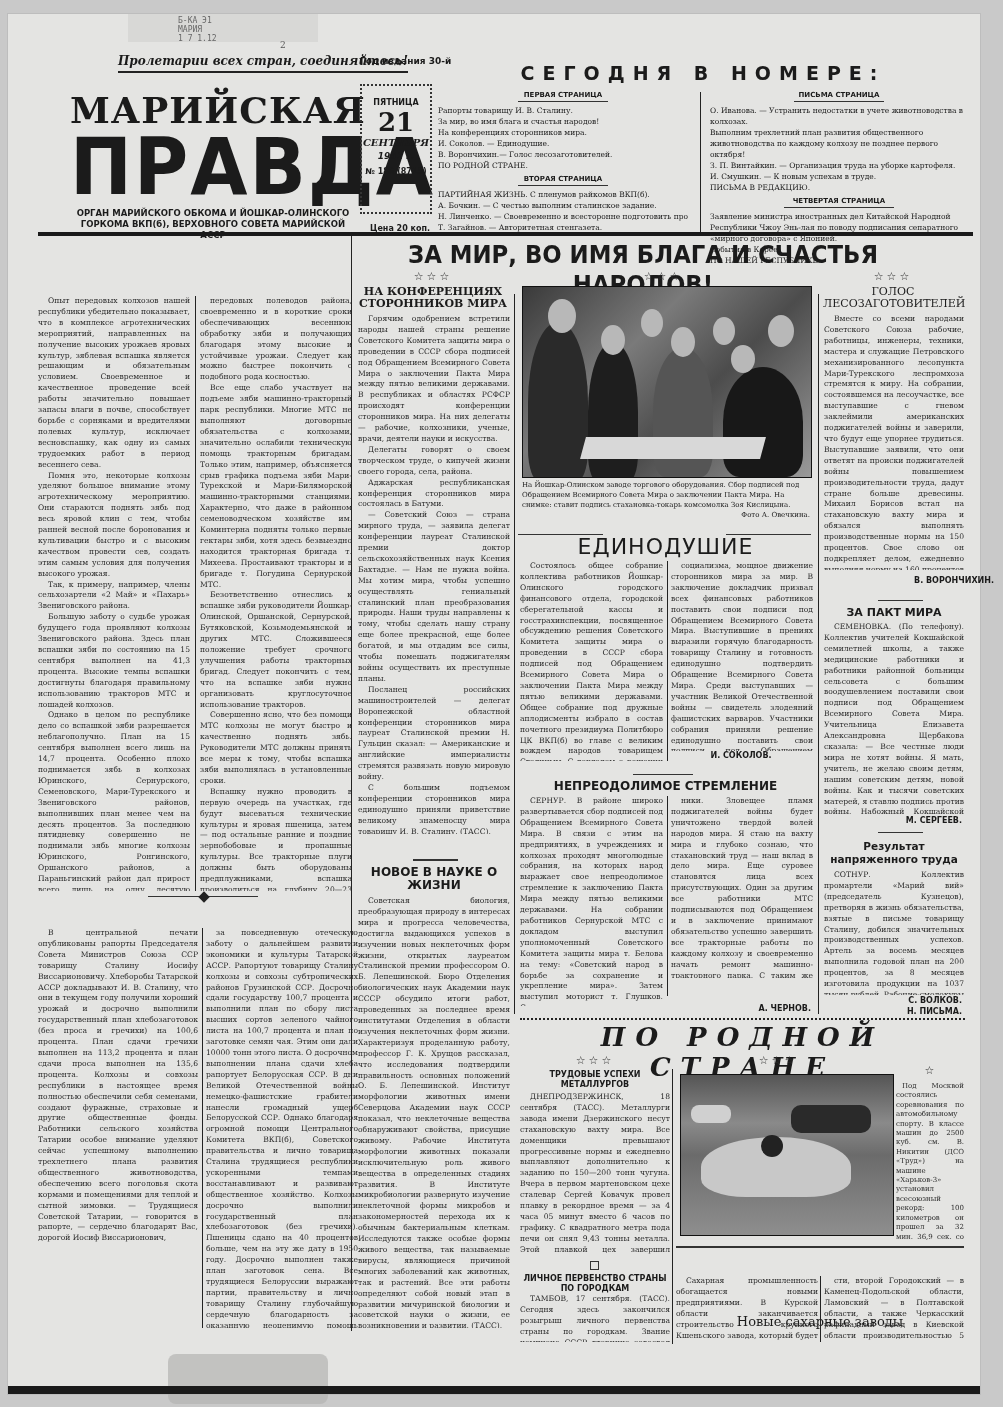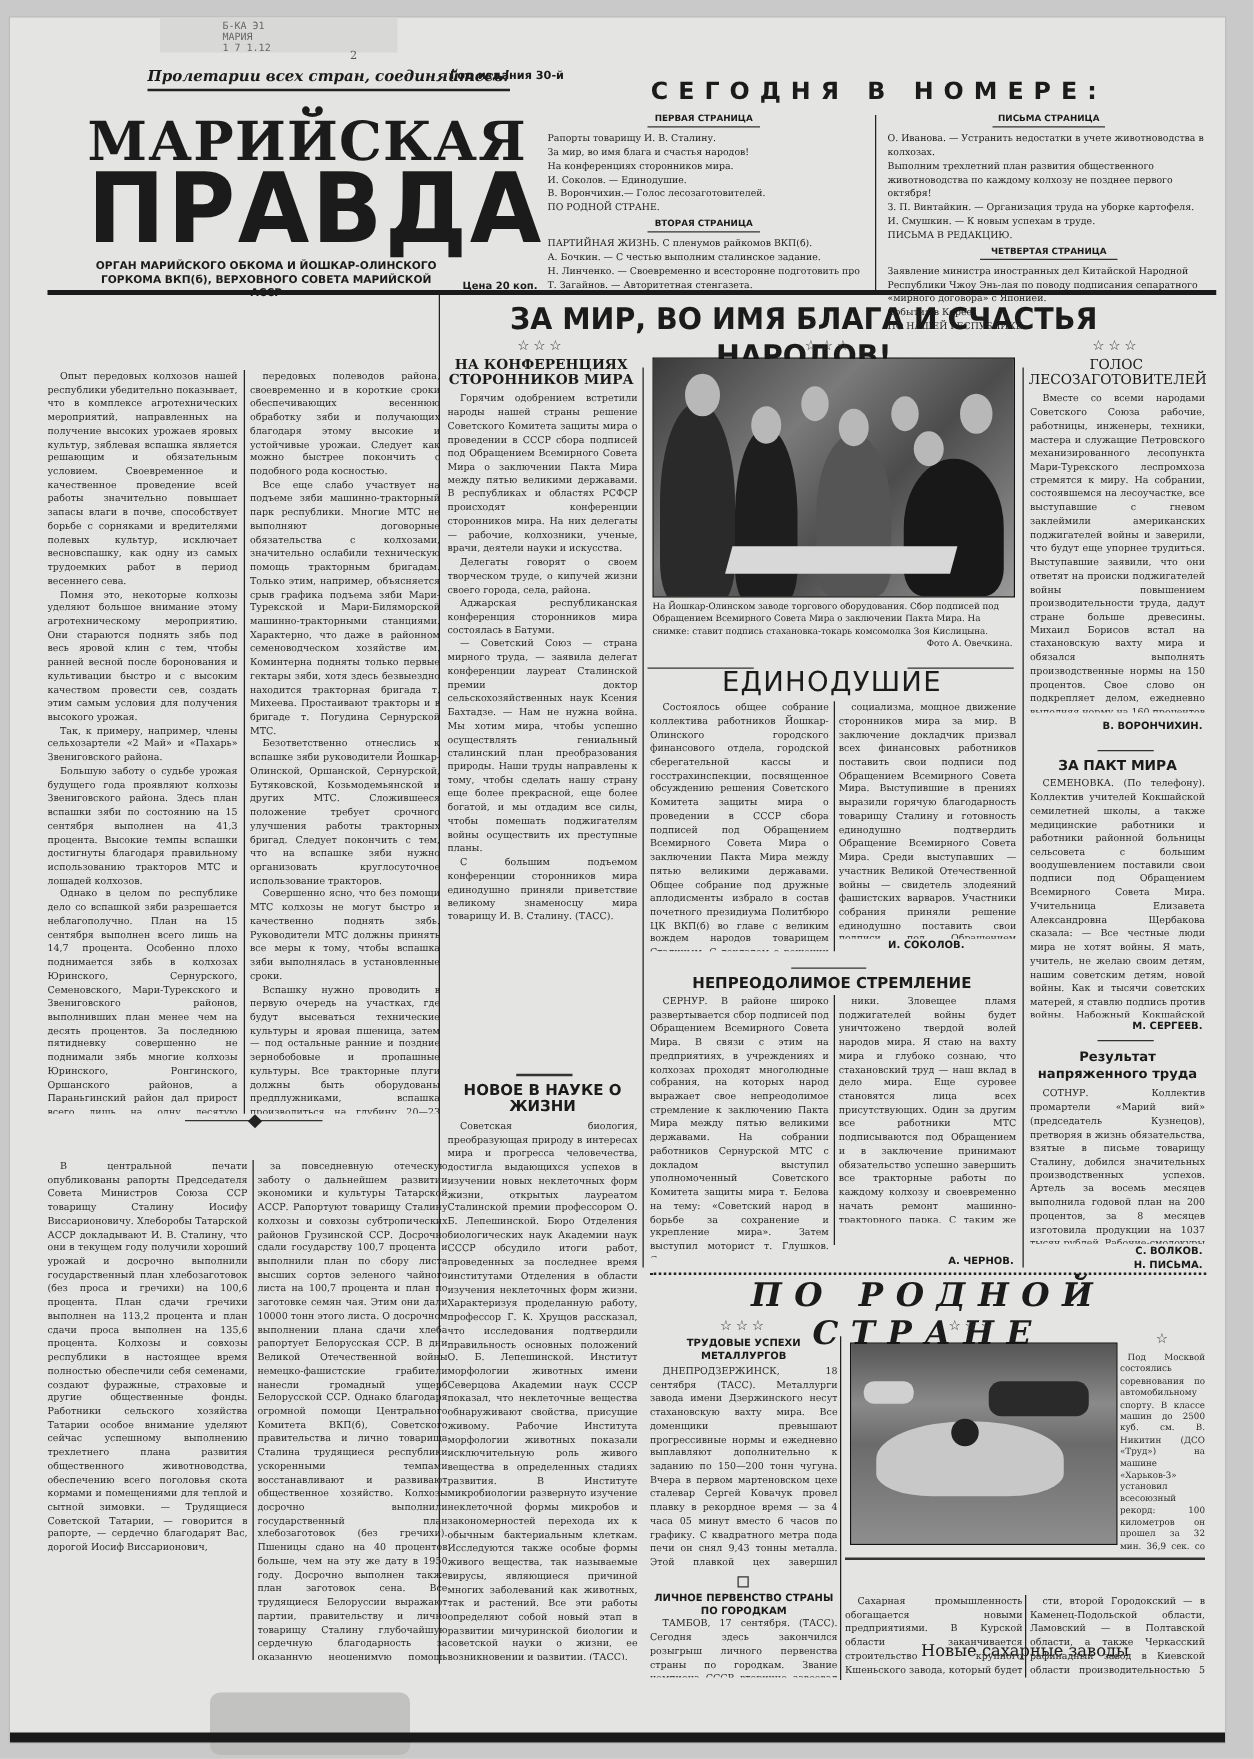--- a/index.html
+++ b/index.html
@@ -2,21 +2,21 @@
 <html><head>
 <meta charset="utf-8">
 <style>
   html, body { margin:0; padding:0; }
   body { width:1003px; height:1407px; background:#c9c9c9; position:relative; overflow:hidden; font-family:"DejaVu Serif", serif; color:#1b1b1b; }
   .page { position:absolute; left:8px; top:14px; width:972px; height:1380px; background:#e4e4e2; box-shadow:0 0 0 1px #bdbdbd; }
   .abs { position:absolute; }
   .stamp { left:120px; top:0px; width:190px; height:28px; background:#d8d8d6; font-family:"DejaVu Sans Mono", monospace; font-size:8px; color:#666; line-height:9px; padding:2px 0 0 50px; box-sizing:border-box; }
   .motto { left:110px; top:40px; font-style:italic; font-weight:bold; font-size:12px; font-family:"DejaVu Serif", serif; border-bottom:2px solid #222; padding-bottom:3px; }
   .year { left:352px; top:42px; font-size:9px; font-weight:bold; font-family:"DejaVu Sans", sans-serif; }
-  .title1 { left:62px; top:75px; font-family:"DejaVu Serif", serif; font-size:43px; letter-spacing:1px; font-weight:bold; }
+  .title1 { left:62px; top:75px; font-family:"DejaVu Serif", serif; font-size:36px; letter-spacing:1px; font-weight:bold; }
   .title2 { left:62px; top:113px; font-family:"DejaVu Sans", sans-serif; font-size:74px; font-weight:900; letter-spacing:2px; line-height:80px; transform:scaleY(1.05); }
   .organ { left:60px; top:194px; width:290px; text-align:center; font-family:"DejaVu Sans", sans-serif; font-size:8.5px; font-weight:bold; line-height:11px; }
   .datebox { left:352px; top:70px; width:68px; height:126px; border:2px dotted #333; text-align:center; font-family:"DejaVu Sans", sans-serif; }
   .datebox .wd { font-size:8px; font-weight:bold; margin-top:12px; }
   .datebox .dn { font-size:26px; font-weight:bold; font-family:"DejaVu Serif", serif; line-height:30px; }
   .datebox .mn { font-size:10px; font-style:italic; font-weight:bold; font-family:"DejaVu Serif", serif; }
   .datebox .yr { font-size:9px; font-style:italic; font-weight:bold; margin-top:3px; }
   .datebox .no { font-size:8px; font-weight:bold; margin-top:6px; }
   .price { left:362px; top:210px; font-size:8px; font-weight:bold; font-family:"DejaVu Sans", sans-serif; }
   .today { left:430px; top:48px; width:530px; font-family:"DejaVu Sans", sans-serif; }
@@ -49,20 +49,27 @@
     <div>МАРИЯ</div>
     <div>1 7 1.12</div>
   </div>
   <div class="abs" style="left:272px;top:26px;font-size:9px;color:#555;">2</div>
   <div class="abs motto">Пролетарии всех стран, соединяйтесь!</div>
   <div class="abs year">Год издания 30-й</div>
   <div class="abs title1">МАРИЙСКАЯ</div>
   <div class="abs title2">ПРАВДА</div>
   <div class="abs organ">ОРГАН МАРИЙСКОГО ОБКОМА И ЙОШКАР-ОЛИНСКОГО ГОРКОМА ВКП(б), ВЕРХОВНОГО СОВЕТА МАРИЙСКОЙ АССР</div>
 
+  <div class="abs datebox">
+    <div class="wd">ПЯТНИЦА</div>
+    <div class="dn">21</div>
+    <div class="mn">СЕНТЯБРЯ</div>
+    <div class="yr">1951 г.</div>
+    <div class="no">№ 186 (8718)</div>
+  </div>
   <div class="abs price">Цена 20 коп.</div>
 
   <div class="abs today">
     <h2>СЕГОДНЯ В НОМЕРЕ:</h2>
     <div class="tcol" style="left:0;width:250px;">
       <div class="sec">ПЕРВАЯ СТРАНИЦА</div>
       <div class="it">Рапорты товарищу И. В. Сталину.</div>
       <div class="it">За мир, во имя блага и счастья народов!</div>
       <div class="it">На конференциях сторонников мира.</div>
       <div class="it">И. Соколов. — Единодушие.</div>
@@ -121,20 +128,21 @@
 
   <div class="abs headline" style="left:350px;top:226px;width:600px;font-size:24px;line-height:30px;transform:scaleX(0.95);transform-origin:left;">ЗА МИР, ВО ИМЯ БЛАГА И СЧАСТЬЯ НАРОДОВ!</div>
 
   <div class="abs stars" style="left:350px;top:256px;width:150px;">☆☆☆</div>
   <div class="abs subhead" style="left:350px;top:272px;width:150px;">НА КОНФЕРЕНЦИЯХ СТОРОННИКОВ МИРА</div>
   <div class="abs body-text" style="left:350px;top:300px;width:152px;height:520px;">
     <p>Горячим одобрением встретили народы нашей страны решение Советского Комитета защиты мира о проведении в СССР сбора подписей под Обращением Всемирного Совета Мира о заключении Пакта Мира между пятью великими державами. В республиках и областях РСФСР происходят конференции сторонников мира. На них делегаты — рабочие, колхозники, ученые, врачи, деятели науки и искусства.</p>
       <p>Делегаты говорят о своем творческом труде, о кипучей жизни своего города, села, района.</p>
       <p>Аджарская республиканская конференция сторонников мира состоялась в Батуми.</p>
       <p>— Советский Союз — страна мирного труда, — заявила делегат конференции лауреат Сталинской премии доктор сельскохозяйственных наук Ксения Бахтадзе. — Нам не нужна война. Мы хотим мира, чтобы успешно осуществлять гениальный сталинский план преобразования природы. Наши труды направлены к тому, чтобы сделать нашу страну еще более прекрасной, еще более богатой, и мы отдадим все силы, чтобы помешать поджигателям войны осуществить их преступные планы.</p>
+      <p>Посланец российских машиностроителей — делегат Воронежской областной конференции сторонников мира лауреат Сталинской премии Н. Гульцин сказал: — Американские и английские империалисты стремятся развязать новую мировую войну.</p>
       <p>С большим подъемом конференции сторонников мира единодушно приняли приветствие великому знаменосцу мира товарищу И. В. Сталину. (ТАСС).</p>
   </div>
   <div class="vline" style="left:506px;top:280px;width:1px;height:720px;"></div>
 
   <div class="abs" style="left:405px;top:845px;width:45px;height:2px;background:#333;"></div>
   <div class="abs headline" style="left:350px;top:852px;width:152px;font-size:12px;line-height:13px;">НОВОЕ В НАУКЕ О ЖИЗНИ</div>
   <div class="abs body-text" style="left:350px;top:882px;width:152px;height:432px;">
       <p>Советская биология, преобразующая природу в интересах мира и прогресса человечества, достигла выдающихся успехов в изучении новых неклеточных форм жизни, открытых лауреатом Сталинской премии профессором О. Б. Лепешинской. Бюро Отделения биологических наук Академии наук СССР обсудило итоги работ, проведенных за последнее время институтами Отделения в области изучения неклеточных форм жизни. Характеризуя проделанную работу, профессор Г. К. Хрущов рассказал, что исследования подтвердили правильность основных положений О. Б. Лепешинской. Институт морфологии животных имени Северцова Академии наук СССР показал, что неклеточные вещества обнаруживают свойства, присущие живому. Рабочие Института морфологии животных показали исключительную роль живого вещества в определенных стадиях развития. В Институте микробиологии развернуто изучение неклеточной формы микробов и закономерностей перехода их к обычным бактериальным клеткам. Исследуются также особые формы живого вещества, так называемые вирусы, являющиеся причиной многих заболеваний как животных, так и растений. Все эти работы определяют собой новый этап в развитии мичуринской биологии и советской науки о жизни, ее возникновении и развитии. (ТАСС).</p>
     </div>
 
@@ -179,21 +187,21 @@
     </div>
   <div class="abs sig" style="left:663px;top:990px;width:140px;">А. ЧЕРНОВ.</div>
 
   <div class="vline" style="left:810px;top:280px;width:1px;height:720px;"></div>
 
   <div class="abs stars" style="left:815px;top:256px;width:140px;">☆☆☆</div>
   <div class="abs subhead" style="left:815px;top:272px;width:140px;font-weight:normal;">ГОЛОС ЛЕСОЗАГОТОВИТЕЛЕЙ</div>
   <div class="abs body-text" style="left:816px;top:300px;width:140px;height:256px;">
       <p>Вместе со всеми народами Советского Союза рабочие, работницы, инженеры, техники, мастера и служащие Петровского механизированного лесопункта Мари-Турекского леспромхоза стремятся к миру. На собрании, состоявшемся на лесоучастке, все выступавшие с гневом заклеймили американских поджигателей войны и заверили, что будут еще упорнее трудиться. Выступавшие заявили, что они ответят на происки поджигателей войны повышением производительности труда, дадут стране больше древесины. Михаил Борисов встал на стахановскую вахту мира и обязался выполнять производственные нормы на 150 процентов. Свое слово он подкрепляет делом, ежедневно выполняя норму на 160 процентов к заданию. А недавно на доске показателей мы увидели цифру, которая обрадовала каждого рабочего и служащего нашего лесоучастка: в тот день Борисов выполнил свою дневную норму на 262 процента, заготовив 97 кубометров леса. Повышением производительности труда подкрепляют свои подписи под Обращением Всемирного Совета Мира и другие рабочие.</p>
     </div>
-  <div class="abs sig" style="left:816px;top:562px;width:138px;">В. ВОРОНЧИХИН.</div>
+  <div class="abs sig" style="left:848px;top:562px;width:138px;">В. ВОРОНЧИХИН.</div>
 
   <div class="abs" style="left:870px;top:586px;width:45px;height:1px;background:#333;"></div>
   <div class="abs headline" style="left:816px;top:592px;width:140px;font-size:11px;">ЗА ПАКТ МИРА</div>
   <div class="abs body-text" style="left:816px;top:608px;width:140px;height:192px;">
       <p>СЕМЕНОВКА. (По телефону). Коллектив учителей Кокшайской семилетней школы, а также медицинские работники и работники районной больницы сельсовета с большим воодушевлением поставили свои подписи под Обращением Всемирного Совета Мира. Учительница Елизавета Александровна Щербакова сказала: — Все честные люди мира не хотят войны. Я мать, учитель, не желаю своим детям, нашим советским детям, новой войны. Как и тысячи советских матерей, я ставлю подпись против войны. Набожный Кокшайской школы — начальник т. Бойков сказал: — Я участник в Великой Отечественной войне, видел, какое горе несут войны народу. Поэтому, как и все трудящиеся, не хочу войны и первым поставлю подпись против войны, за Пакт Мира.</p>
     </div>
   <div class="abs sig" style="left:816px;top:802px;width:138px;">М. СЕРГЕЕВ.</div>
 
   <div class="abs" style="left:870px;top:818px;width:45px;height:1px;background:#333;"></div>
   <div class="abs headline" style="left:816px;top:826px;width:140px;font-size:10.5px;line-height:13px;">Результат напряженного труда</div>

